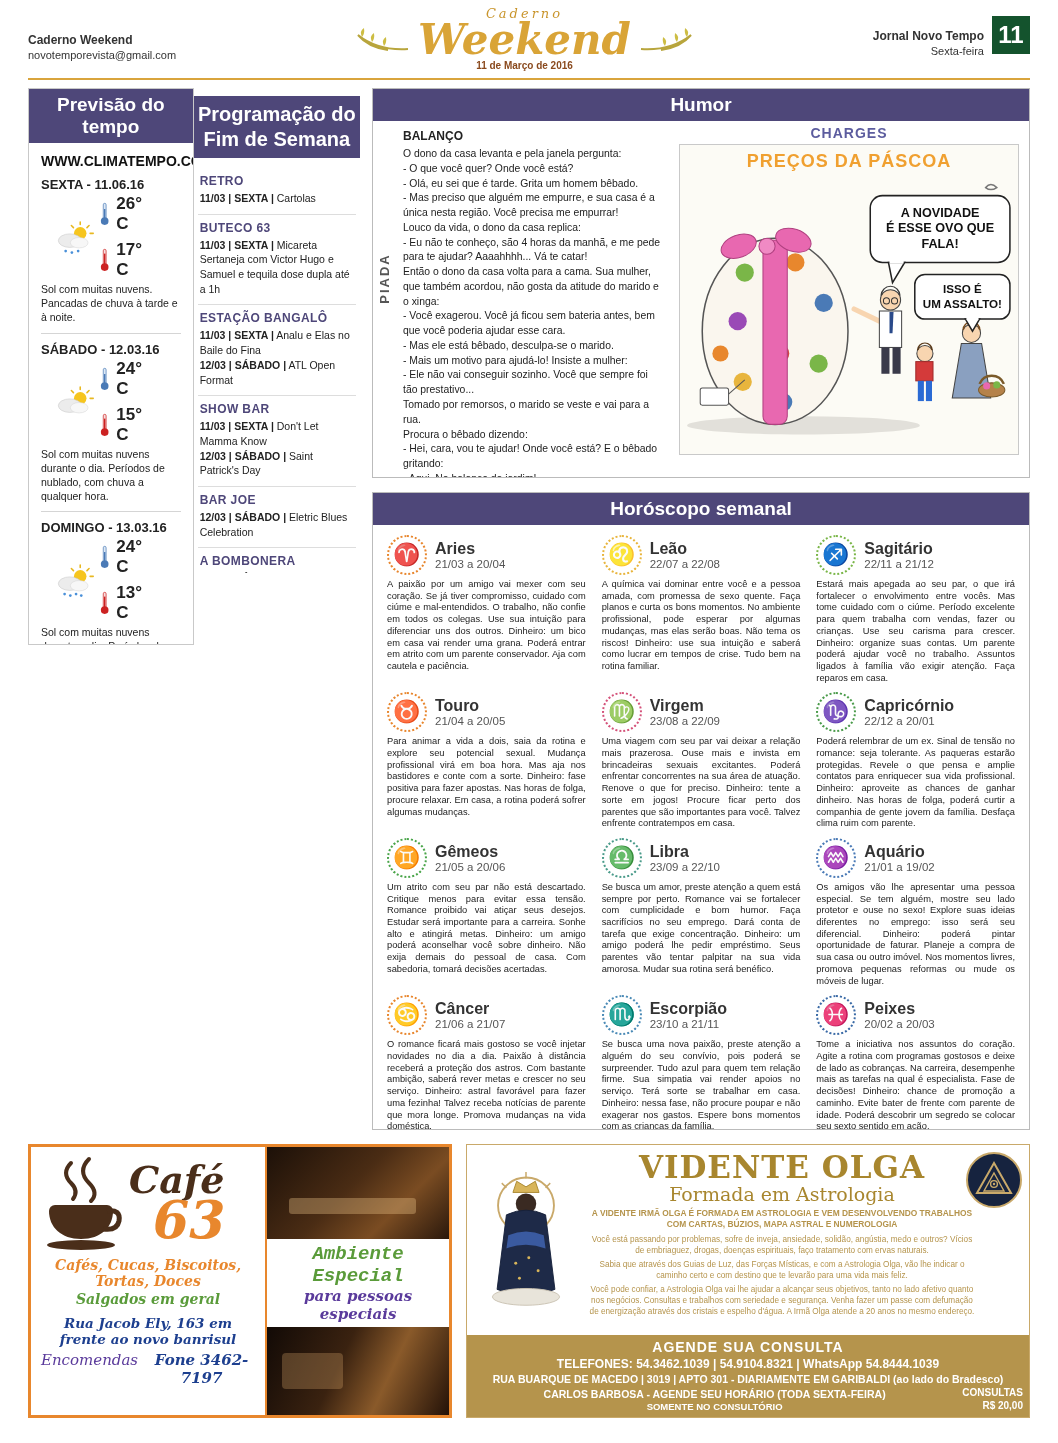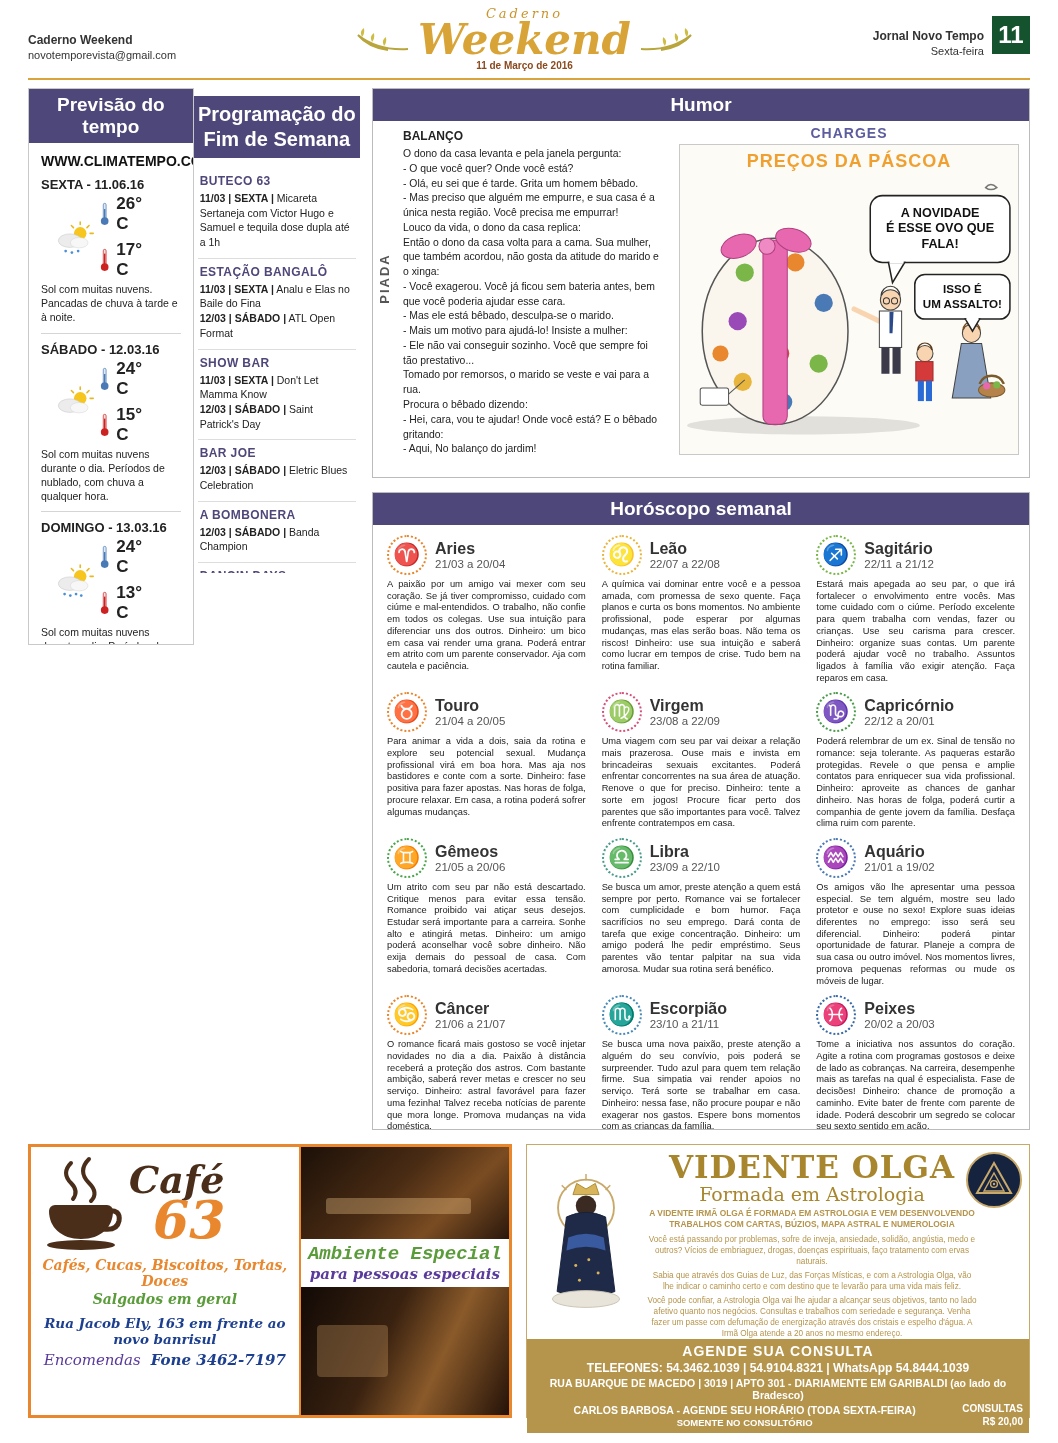--- a/index.html
+++ b/index.html
@@ -69,21 +69,21 @@
   .horo-box { border:1px solid #bbb; margin-top:14px; height:638px; overflow:hidden; }
   .horo-grid { display:grid; grid-template-columns:1fr 1fr 1fr; column-gap:16px; row-gap:8px; padding:10px 14px; }
   .sign-head { display:flex; align-items:center; gap:8px; margin-bottom:4px; }
   .sign-icon { width:40px; height:40px; flex:none; border:2px dotted; border-radius:50%; display:flex; align-items:center; justify-content:center; font-size:22px; }
   .sign-name { font-weight:bold; font-size:16px; color:#333; }
   .sign-range { font-size:11.5px; color:#555; }
   .sign-text { font-size:9.3px; line-height:1.26; text-align:justify; color:#222; }
 
   
   .ads { display:flex; gap:14px; margin-top:14px; height:274px; }
-  .cafe-ad { width:484px; flex:none; border:3px solid #e8872d; display:flex; background:#fff; }
+  .cafe-ad { width:424px; flex:none; border:3px solid #e8872d; display:flex; background:#fff; }
   .cafe-left { width:56%; padding:8px 10px; display:flex; flex-direction:column; }
   .cafe-logo-row { display:flex; align-items:center; }
   .cafe-cup { width:86px; height:96px; flex:none; }
   .cafe-words { margin-left:2px; line-height:0.9; }
   .cafe-word { font-family:"DejaVu Serif", serif; font-style:italic; font-weight:bold; font-size:38px; color:#4a2e1a; }
   .cafe-63 { font-family:"DejaVu Serif", serif; font-style:italic; font-weight:bold; font-size:52px; color:#e8872d; margin-left:24px; }
   .cafe-lines { text-align:center; margin-top:6px; }
   .cafe-script-o { font-family:"DejaVu Serif", serif; font-style:italic; font-weight:bold; color:#e8872d; font-size:14px; }
   .cafe-script-g { font-family:"DejaVu Serif", serif; font-style:italic; font-weight:bold; color:#5a9b3a; font-size:14px; margin-top:2px; }
   .cafe-addr { font-family:"DejaVu Serif", serif; font-weight:bold; font-style:italic; color:#1d3f8f; font-size:13.5px; margin-top:8px; }
@@ -286,20 +286,24 @@
         </div>
       </div>
 
       <div class="prog-box">
         <div class="prog-band">
           <div>Programação do</div>
           <div>Fim de Semana</div>
         </div>
         <div class="prog-body">
           <div class="venue">
+            <div class="venue-name">RETRO</div>
+            <div class="event"><b>11/03 | SEXTA |</b> <span>Cartolas</span></div>
+          </div>
+          <div class="venue">
             <div class="venue-name">BUTECO 63</div>
             <div class="event"><b>11/03 | SEXTA |</b> <span>Micareta Sertaneja com Victor Hugo e Samuel e tequila dose dupla até a 1h</span></div>
           </div>
           <div class="venue">
             <div class="venue-name">ESTAÇÃO BANGALÔ</div>
             <div class="event"><b>11/03 | SEXTA |</b> <span>Analu e Elas no Baile do Fina</span></div>
             <div class="event"><b>12/03 | SÁBADO |</b> <span>ATL Open Format</span></div>
           </div>
           <div class="venue">
             <div class="venue-name">SHOW BAR</div>
@@ -328,20 +332,21 @@
         <div class="band">Humor</div>
         <div class="humor-cols">
           <div class="joke">
             <div class="piada-vert">PIADA</div>
             <div class="joke-title">BALANÇO</div>
             <div class="joke-line">O dono da casa levanta e pela janela pergunta:</div>
             <div class="joke-line">- O que você quer? Onde você está?</div>
             <div class="joke-line">- Olá, eu sei que é tarde. Grita um homem bêbado.</div>
             <div class="joke-line">- Mas preciso que alguém me empurre, e sua casa é a única nesta região. Você precisa me empurrar!</div>
             <div class="joke-line">Louco da vida, o dono da casa replica:</div>
+            <div class="joke-line">- Eu não te conheço, são 4 horas da manhã, e me pede para te ajudar? Aaaahhhh... Vá te catar!</div>
             <div class="joke-line">Então o dono da casa volta para a cama. Sua mulher, que também acordou, não gosta da atitude do marido e o xinga:</div>
             <div class="joke-line">- Você exagerou. Você já ficou sem bateria antes, bem que você poderia ajudar esse cara.</div>
             <div class="joke-line">- Mas ele está bêbado, desculpa-se o marido.</div>
             <div class="joke-line">- Mais um motivo para ajudá-lo! Insiste a mulher:</div>
             <div class="joke-line">- Ele não vai conseguir sozinho. Você que sempre foi tão prestativo...</div>
             <div class="joke-line">Tomado por remorsos, o marido se veste e vai para a rua.</div>
             <div class="joke-line">Procura o bêbado dizendo:</div>
             <div class="joke-line">- Hei, cara, vou te ajudar! Onde você está? E o bêbado gritando:</div>
             <div class="joke-line">- Aqui, No balanço do jardim!</div>
           </div>

